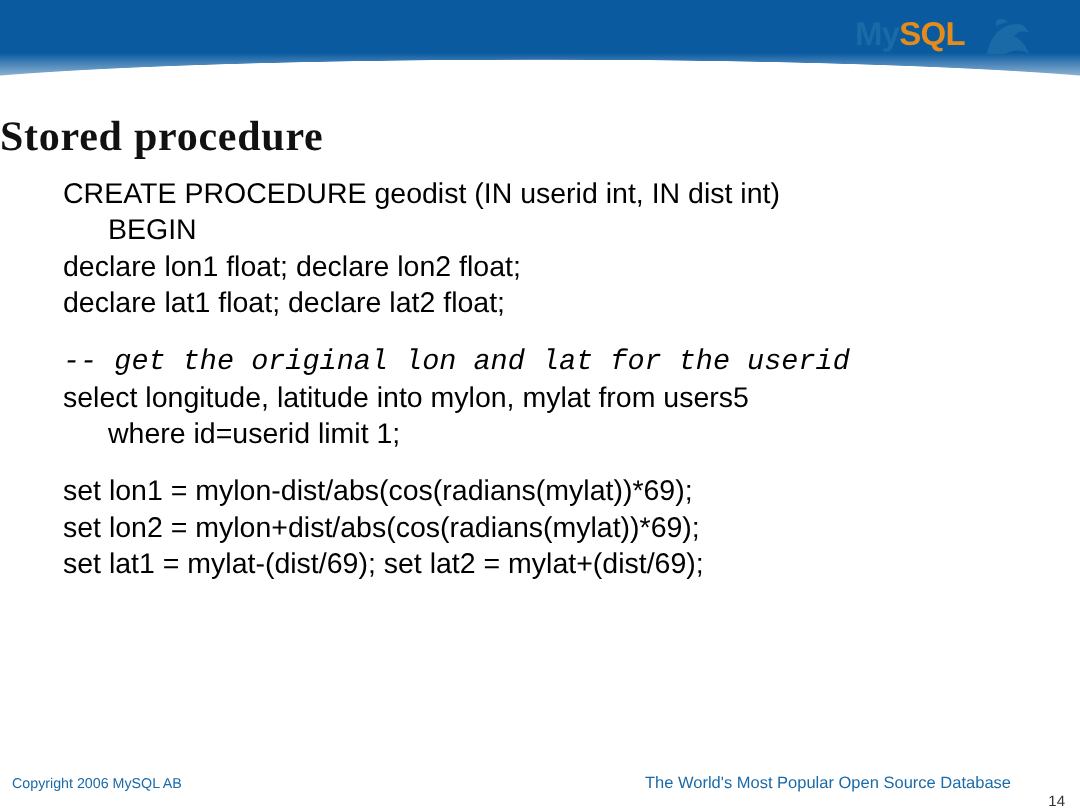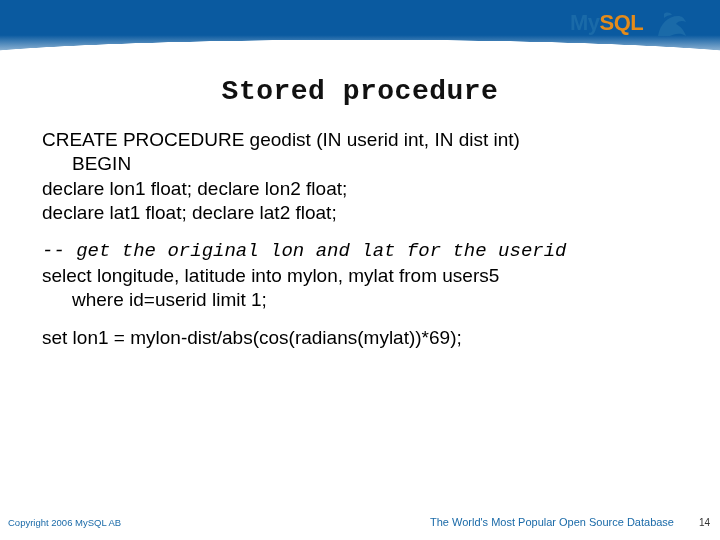--- a/index.html
+++ b/index.html
@@ -42,56 +42,56 @@
   .logo-text .sql { color: #e48b1a; font-size: 22px; }
   .dolphin {
     position: absolute;
     right: 0;
     top: -4px;
   }
   .title {
     position: absolute;
     top: 76px;
     left: 0; right: 0;
-    text-align: center;
-    font-family: Liberation Mono, monospace;
+    text-align: left;
+    font-family: Liberation Serif, serif;
     font-weight: 900;
     font-size: 28px;
     color: #111;
     letter-spacing: 0.5px;
   }
   .content {
     position: absolute;
     top: 118px;
     left: 42px;
     right: 30px;
     font-size: 19px;
     line-height: 1.28;
     color: #000;
   }
-  .block { margin-bottom: 14px; margin-top: 10px; }
+  .block { margin-bottom: 14px; }
   .indent { padding-left: 30px; display: block; }
   .italic { font-style: italic; font-family: Liberation Mono, monospace; }
   .footer-left {
     position: absolute;
     bottom: 12px;
     left: 8px;
     font-size: 9.5px;
     color: #1a6aa8;
   }
   .footer-right {
     position: absolute;
     bottom: 12px;
     right: 46px;
     font-size: 11px;
     color: #1a6aa8;
   }
   .page-num {
     position: absolute;
-    bottom: 12px;
+    bottom: 0;
     right: 10px;
     font-size: 10px;
     color: #333;
     margin-top: 48px;
   }
 </style>
 </head>
 <body>
 
 <div class="header-band"></div>
@@ -119,19 +119,21 @@
   </div>
 
   <div class="block">
     <div class="italic">-- get the original lon and lat for the userid</div>
     <div>select longitude, latitude into mylon, mylat from users5</div>
     <span class="indent">where id=userid limit 1;</span>
   </div>
 
   <div class="block">
     <div>set lon1 = mylon-dist/abs(cos(radians(mylat))*69);</div>
+    <div>set lon2 = mylon+dist/abs(cos(radians(mylat))*69);</div>
+    <div>set lat1 = mylat-(dist/69);  set lat2 = mylat+(dist/69);</div>
   </div>
 
 </div>
 
 <div class="footer-left">Copyright 2006 MySQL AB</div>
 <div class="footer-right">The World's Most Popular Open Source Database</div>
 <div class="page-num">14</div>
 
 </body></html>

